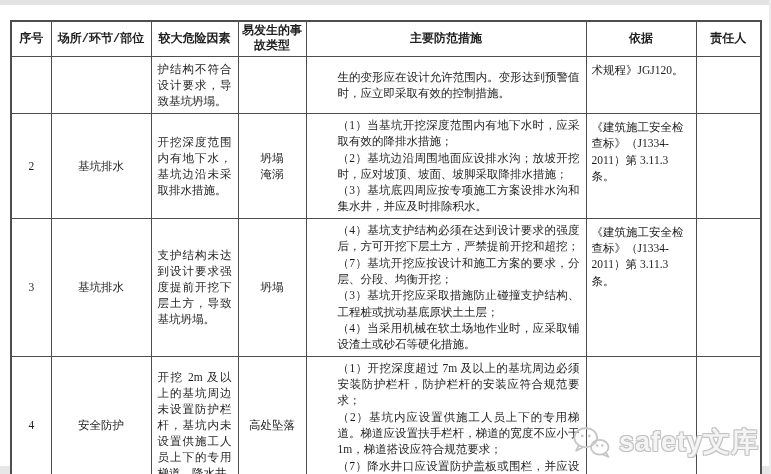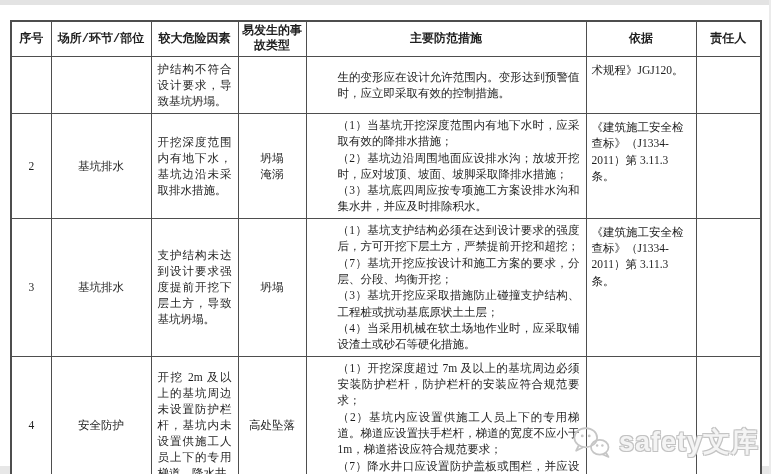--- a/index.html
+++ b/index.html
@@ -100,21 +100,21 @@
         <td class="c-center"></td>
       </tr>
       <tr style="height: 138px;">
         <td class="c-center">3</td>
         <td class="c-center">基坑排水</td>
         <td class="c-hazard">支护结构未达到设计要求强度提前开挖下层土方，导致基坑坍塌。</td>
         <td class="c-center">
           <div class="line">坍塌</div>
         </td>
         <td class="c-measures">
-          <div class="line">（1）基坑支护结构必须在达到设计要求的强度后，方可开挖下层土方，严禁提前开挖和超挖；</div>
+          <div class="line">（4）基坑支护结构必须在达到设计要求的强度后，方可开挖下层土方，严禁提前开挖和超挖；</div>
           <div class="line">（7）基坑开挖应按设计和施工方案的要求，分层、分段、均衡开挖；</div>
           <div class="line">（3）基坑开挖应采取措施防止碰撞支护结构、工程桩或扰动基底原状土土层；</div>
           <div class="line">（4）当采用机械在软土场地作业时，应采取铺设渣土或砂石等硬化措施。</div>
         </td>
         <td class="c-basis">《建筑施工安全检查标》（J1334-2011）第 3.11.3 条。</td>
         <td class="c-center"></td>
       </tr>
       <tr style="height: 114px;">
         <td class="c-center">4</td>
         <td class="c-center">安全防护</td>

